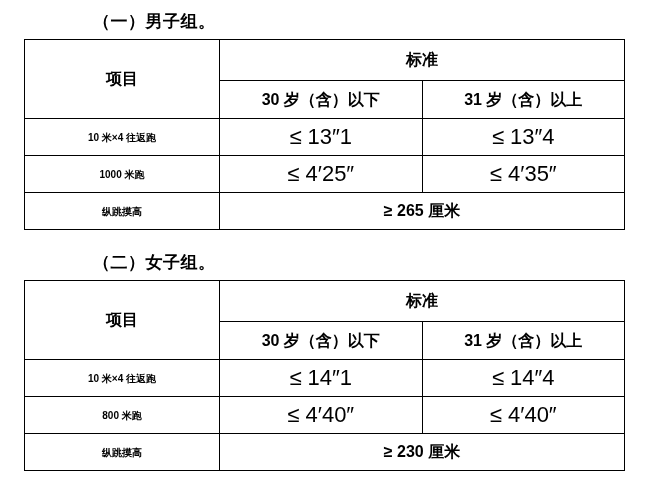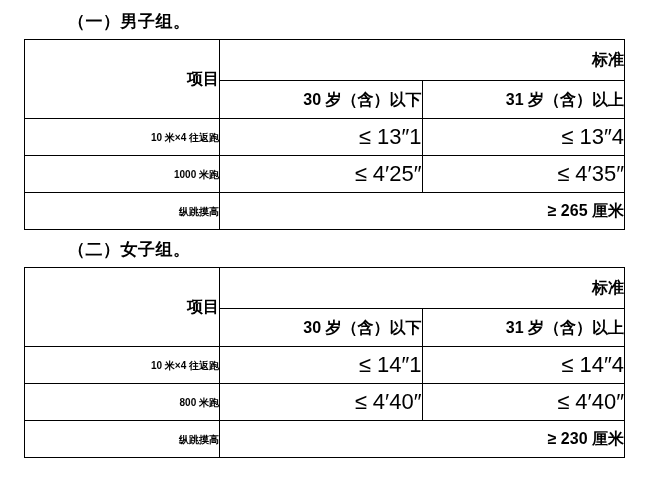--- a/index.html
+++ b/index.html
@@ -22,35 +22,35 @@
     padding: 0;
   }
   .section {
     position: absolute;
     left: 0;
     width: 648px;
   }
   .section-title {
     font-size: 17px;
     font-weight: bold;
-    padding-left: 68px;
+    padding-left: 93px;
     letter-spacing: 0.5px;
     margin-bottom: 6px;
     font-family: "Liberation Sans", sans-serif;
   }
   table.std {
     border-collapse: collapse;
     table-layout: fixed;
     margin-left: 24px;
     width: 600px;
     font-family: "Liberation Sans", sans-serif;
   }
   table.std td, table.std th {
     border: 1.5px solid #000000;
-    text-align: right;
+    text-align: center;
     vertical-align: middle;
     font-weight: bold;
     font-size: 16px;
     padding: 0;
     line-height: 1.1;
   }
   .col-item { width: 195px; }
   .col-age  { width: 202.5px; }
 
   .r-head-std { height: 40px; font-size: 17px; }
@@ -95,21 +95,21 @@
           <td class="value">≤ 4′35″</td>
         </tr>
         <tr class="r-data">
           <td class="label">纵跳摸高</td>
           <td colspan="2" class="jump-val value-b">≥ 265 厘米</td>
         </tr>
       </tbody>
     </table>
   </div>
 
-  <div class="section" style="top:238px;">
+  <div class="section" style="top:251px;">
     <div class="section-title">（二）女子组。</div>
     <table class="std">
       <colgroup>
         <col class="col-item">
           <col class="col-age">
           <col class="col-age">
       </colgroup>
       <tbody>
         <tr>
           <td rowspan="2" class="r-head-item">项目</td>

